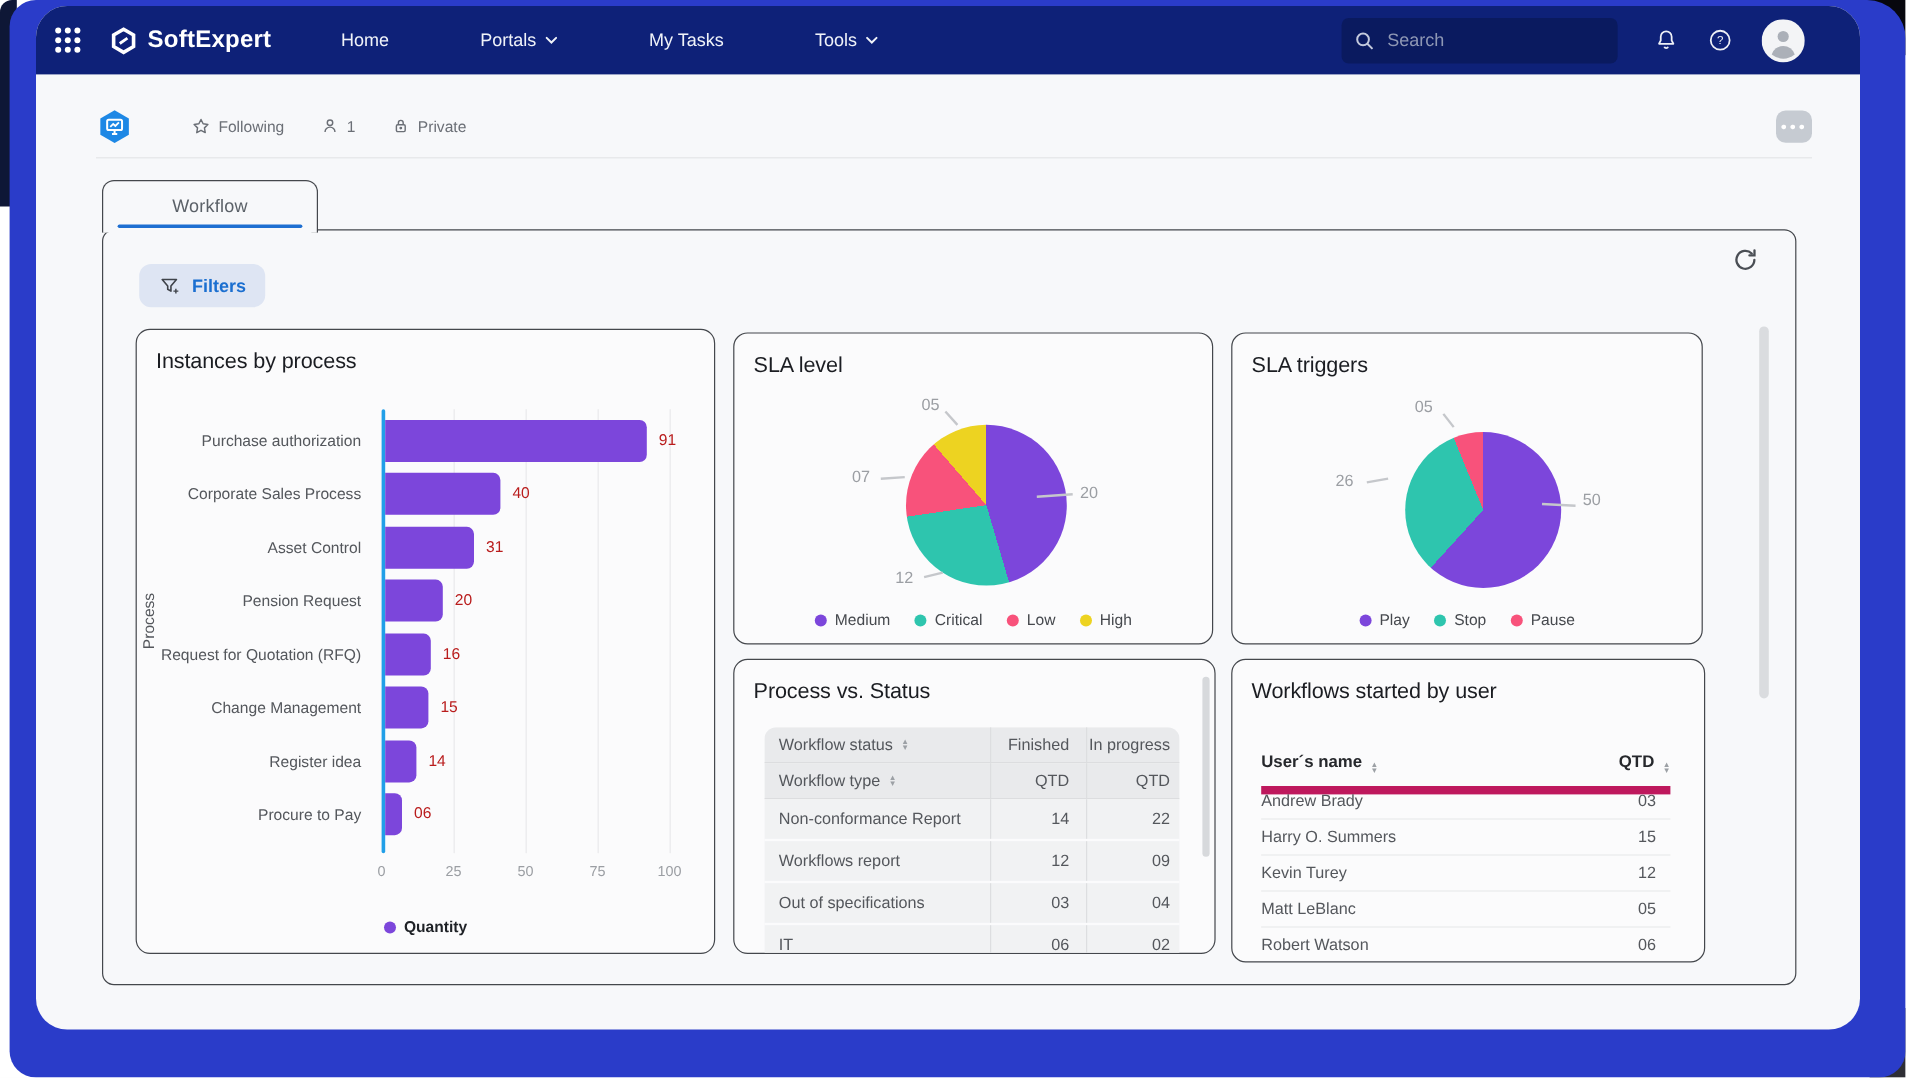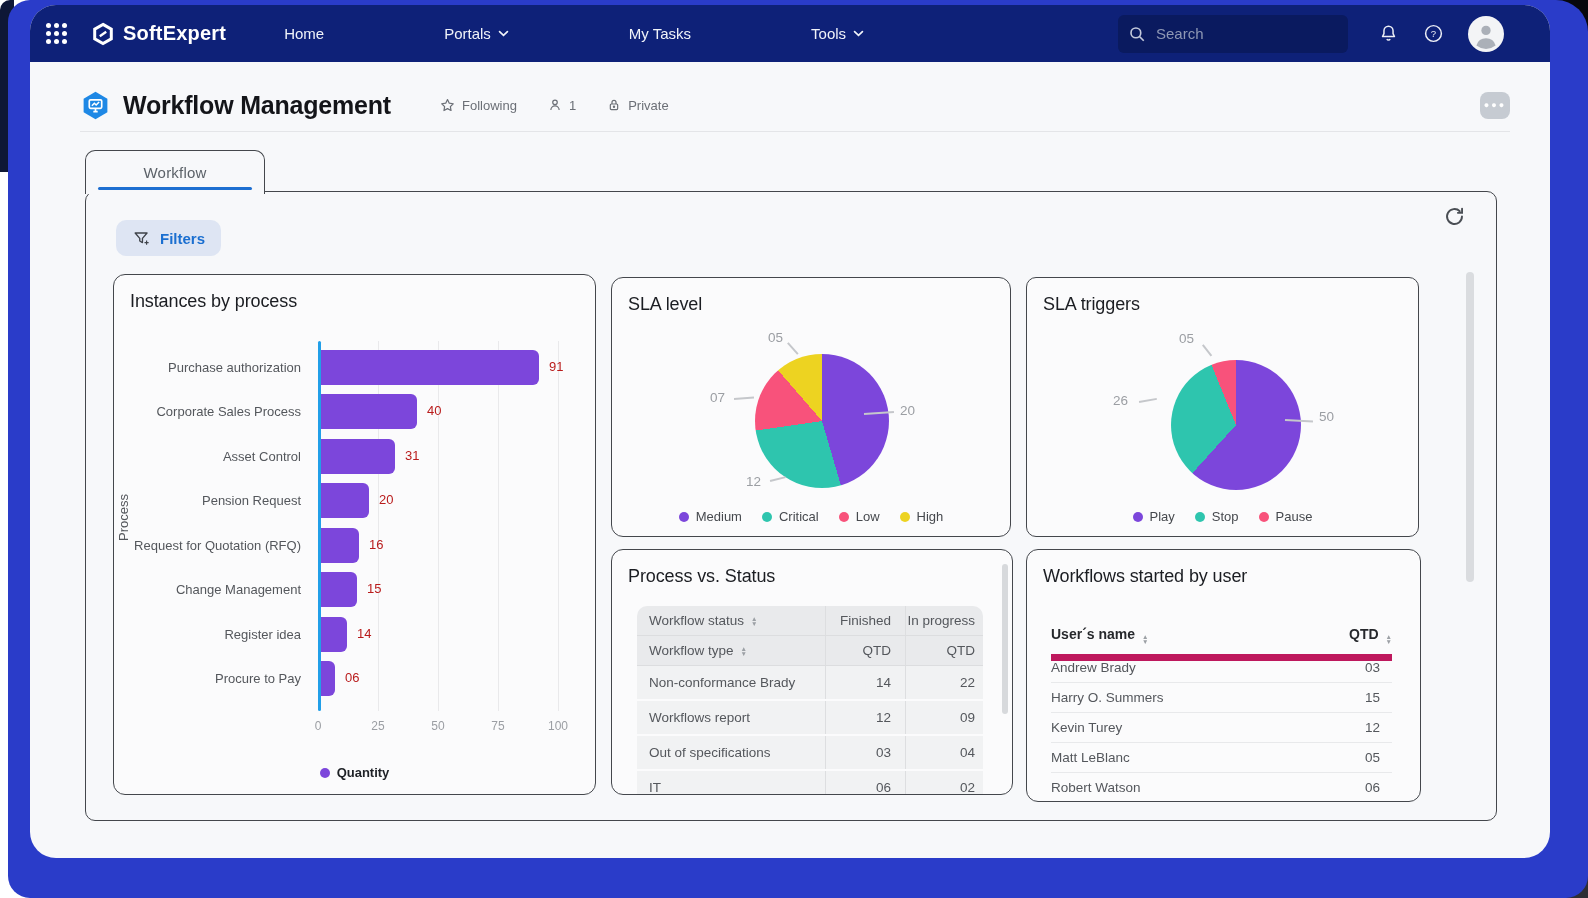--- a/index.html
+++ b/index.html
@@ -10,21 +10,21 @@
   .dark-br{position:absolute;right:0;bottom:0;width:30px;height:58px;background:#2e2e35;}
   .frame{position:absolute;left:8px;top:0;right:0;bottom:0;background:#2A3CC9;border-radius:22px;border-top-right-radius:32px;}
   .window{position:absolute;left:30px;top:5px;width:1520px;height:853px;background:#F7F8FA;border-radius:26px;overflow:hidden;}
 
   
   .navbar{position:absolute;left:0;top:0;right:0;height:57px;background:#0E2178;display:flex;align-items:center;}
   .grid-icon{margin-left:16px;display:grid;grid-template-columns:repeat(3,5px);grid-gap:3px;cursor:pointer;}
   .grid-icon i{width:5px;height:5px;border-radius:50%;background:#fff;}
   .brand{display:flex;align-items:center;margin-left:24px;gap:8px;cursor:pointer;}
   .brand-name{color:#fff;font-size:20px;font-weight:bold;letter-spacing:.2px;}
-  .nav-links{display:flex;align-items:center;gap:120px;margin-left:58px;}
+  .nav-links{display:flex;align-items:center;gap:76px;margin-left:58px;}
   .nav-item{color:#F0F3F9;font-size:15px;display:flex;align-items:center;gap:7px;cursor:pointer;}
   .search-box{margin-left:auto;width:230px;height:38px;background:#0A1A5F;border-radius:6px;display:flex;align-items:center;padding:0 10px;box-sizing:border-box;}
   .search-box input{background:transparent;border:none;outline:none;color:#C6CCDE;font-size:15px;margin-left:8px;width:170px;font-family:inherit;}
   .search-box input::placeholder{color:#8E97B4;}
   .nav-right{display:flex;align-items:center;gap:24px;margin-left:30px;margin-right:46px;}
   .icon-btn{cursor:pointer;display:flex;}
 
   
   .page-header{position:absolute;left:50px;top:74px;right:40px;height:52px;display:flex;align-items:center;}
   .page-title{font-size:25px;font-weight:bold;color:#141519;margin-left:12px;letter-spacing:-.2px;}
@@ -44,21 +44,21 @@
   .filters-btn{position:absolute;left:30px;top:28px;height:36px;padding:0 16px;background:#DEE5F3;border-radius:10px;
     display:flex;align-items:center;gap:9px;cursor:pointer;}
   .filters-label{color:#1B6FD0;font-size:15px;font-weight:bold;}
   .panel-scroll{position:absolute;right:22px;top:80px;width:8px;height:310px;background:#DADCDF;border-radius:4px;cursor:pointer;}
 
   
   .card{position:absolute;background:#FBFBFC;border:1.4px solid #44474C;border-radius:12px;box-sizing:border-box;overflow:hidden;}
   .card-title{position:absolute;left:16px;top:16px;font-size:18px;color:#1B1D22;font-weight:500;letter-spacing:-.1px;}
   .card-bar{left:27px;top:82px;width:483px;height:521px;}
   .card-sla-level{left:525px;top:85px;width:400px;height:260px;}
-  .card-sla-triggers{left:940px;top:85px;width:393px;height:260px;border-radius:10px;}
+  .card-sla-triggers{left:940px;top:85px;width:393px;height:260px;}
   .card-process{left:525px;top:357px;width:402px;height:246px;}
   .card-users{left:940px;top:357px;width:395px;height:253px;}
 
   
   .ylab{position:absolute;left:-14px;top:235px;transform:rotate(-90deg);color:#54575C;font-size:13px;}
   .grid-lines{position:absolute;left:204px;top:66px;width:242px;height:370px;}
   .grid-lines .gl{position:absolute;top:0;bottom:0;width:1px;background:#E9E9EB;}
   .axis-line{position:absolute;left:0;top:0;bottom:0;width:3px;background:#219FE8;border-radius:2px;}
   .ticks{position:absolute;left:204px;top:444px;width:242px;height:14px;}
   .ticks span{position:absolute;transform:translateX(-50%);color:#9B9EA3;font-size:12px;}
@@ -191,21 +191,20 @@
 
     <div class="page-header">
       <span>
         <svg width="31" height="31" viewBox="0 0 24 24">
             <path d="M12 1.4l9.2 5.3v10.6L12 22.6l-9.2-5.3V6.7z" fill="#1E88E5"></path>
             <rect x="7.2" y="7.6" width="9.6" height="6.6" rx="1" fill="none" stroke="#fff" stroke-width="1.3"></rect>
             <path d="M9.2 12.2l1.9-1.9 1.4 1.3 2.3-2.3" fill="none" stroke="#fff" stroke-width="1.2"></path>
             <path d="M10.3 16.8h3.4M12 14.2v2.6" stroke="#fff" stroke-width="1.3"></path>
           </svg>
       </span>
-      <span class="page-title">Workflow Management</span>
       <div class="meta">
         <span class="meta-item">
           <span>
               <svg width="17" height="17" viewBox="0 0 24 24" fill="none" stroke="#6B6F76" stroke-width="1.7" stroke-linejoin="round">
                 <path d="M12 3.6l2.5 5.1 5.6.8-4.05 4 .95 5.6L12 16.4l-5 2.7.95-5.6-4.05-4 5.6-.8z"></path>
               </svg>
             </span>
           <span>Following</span>
         </span>
         <span class="meta-item">
@@ -418,21 +417,21 @@
                 <span class="sort">
                   <span>▲</span>
                   <span>▼</span>
                 </span>
               </span>
             <span class="c2">QTD</span>
             <span class="c3">QTD</span>
           </div>
           <div id="ptable-body">
               <div class="prow pbody">
-                <span class="c1">Non-conformance Brady</span>
+                <span class="c1">Non-conformance Report</span>
                 <span class="c2">14</span>
                 <span class="c3">22</span>
               </div>
               <div class="prow pbody">
                 <span class="c1">Workflows report</span>
                 <span class="c2">12</span>
                 <span class="c3">09</span>
               </div>
               <div class="prow pbody">
                 <span class="c1">Out of specifications</span>

